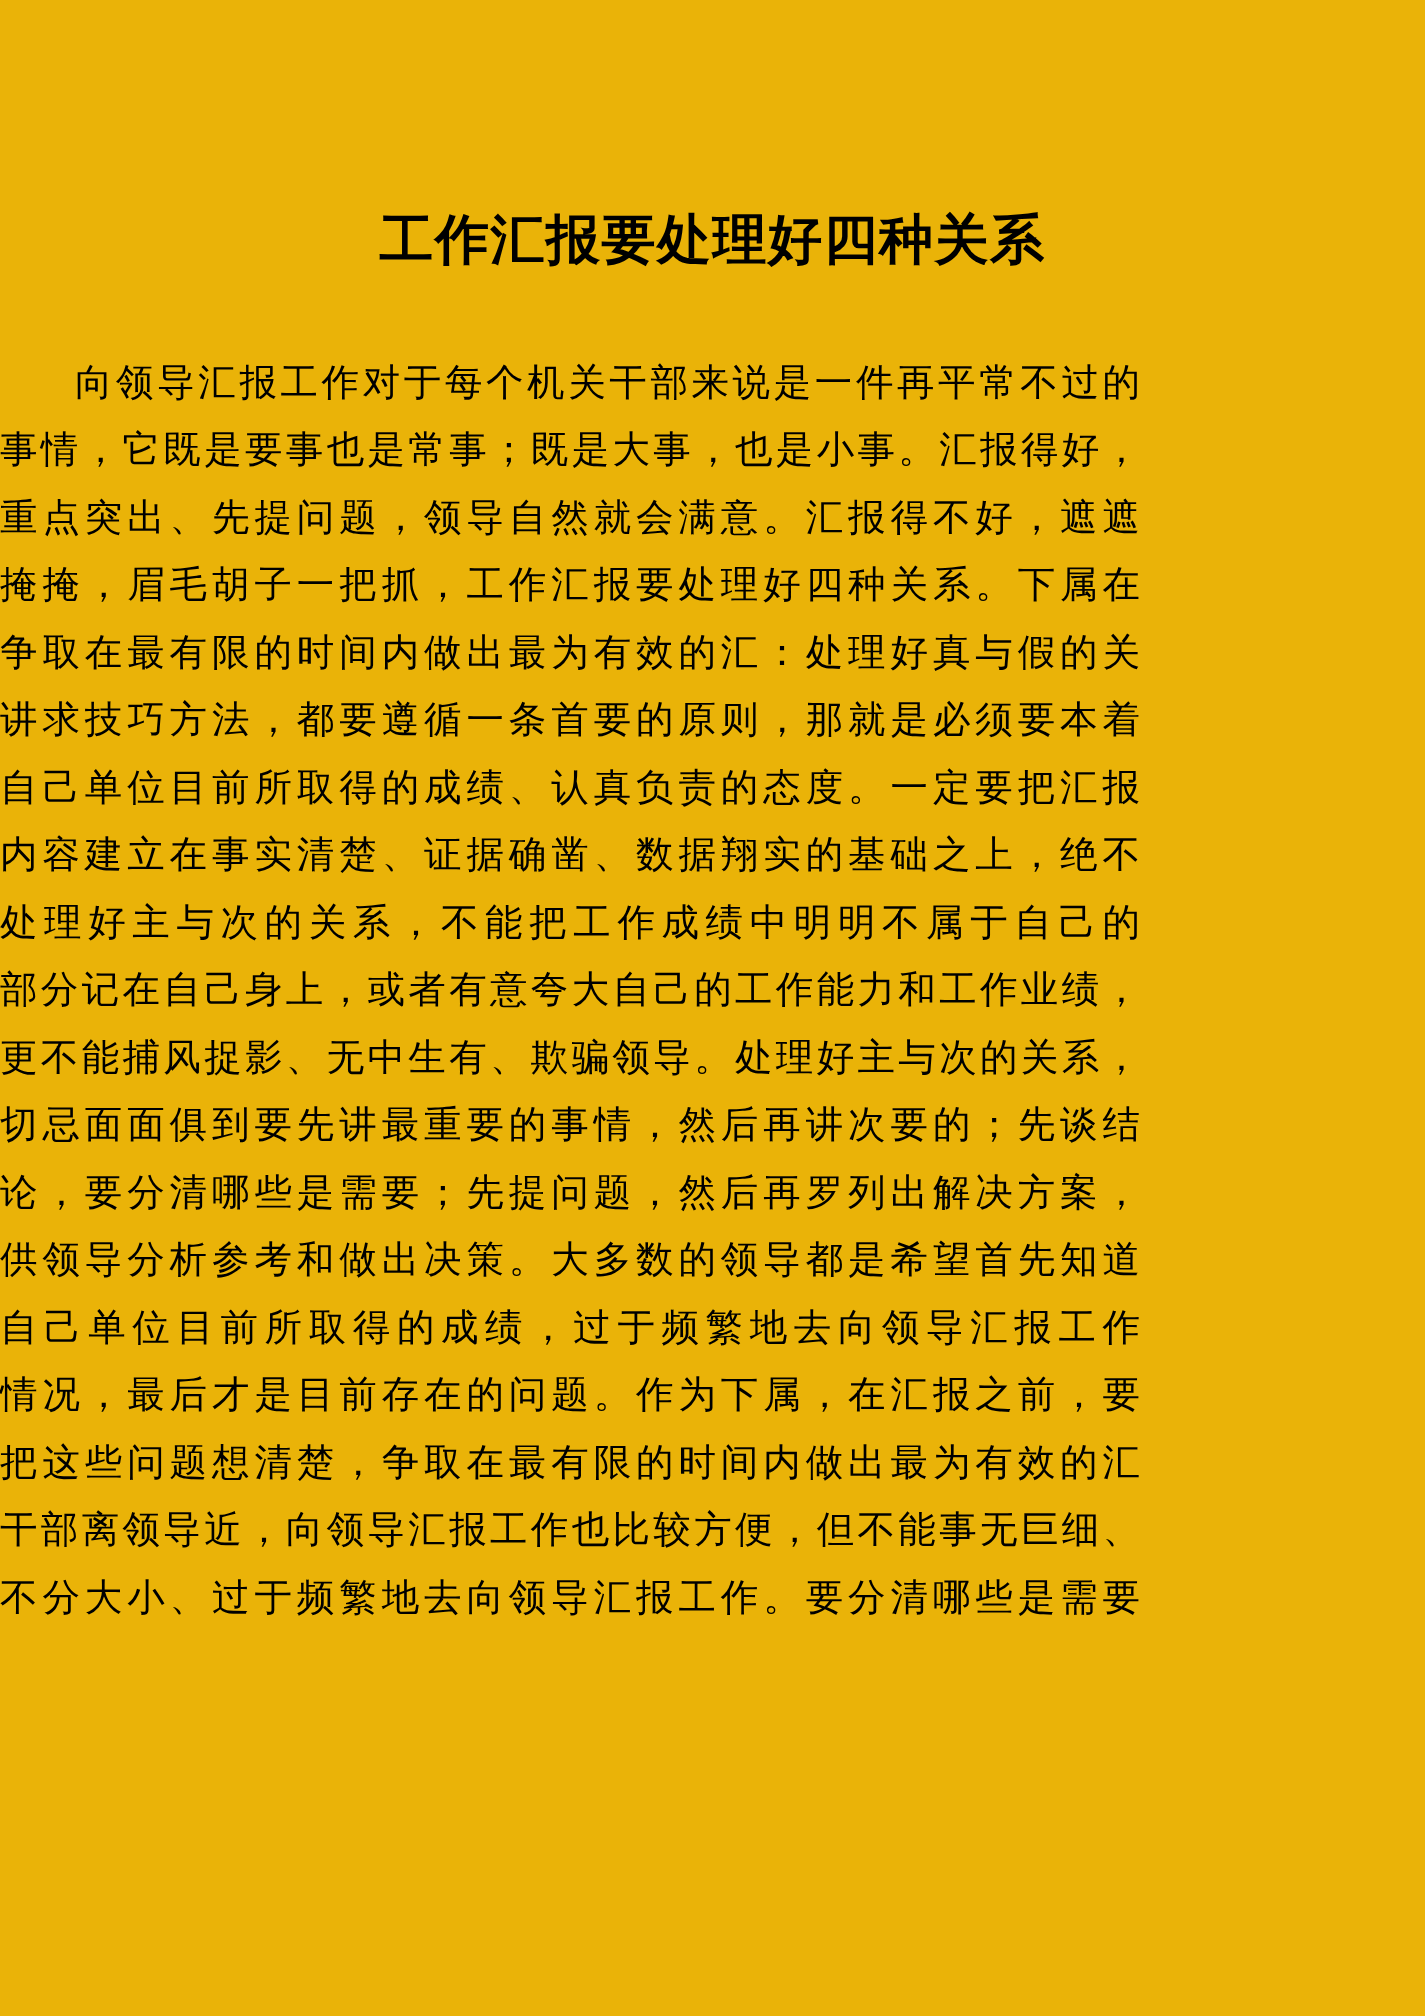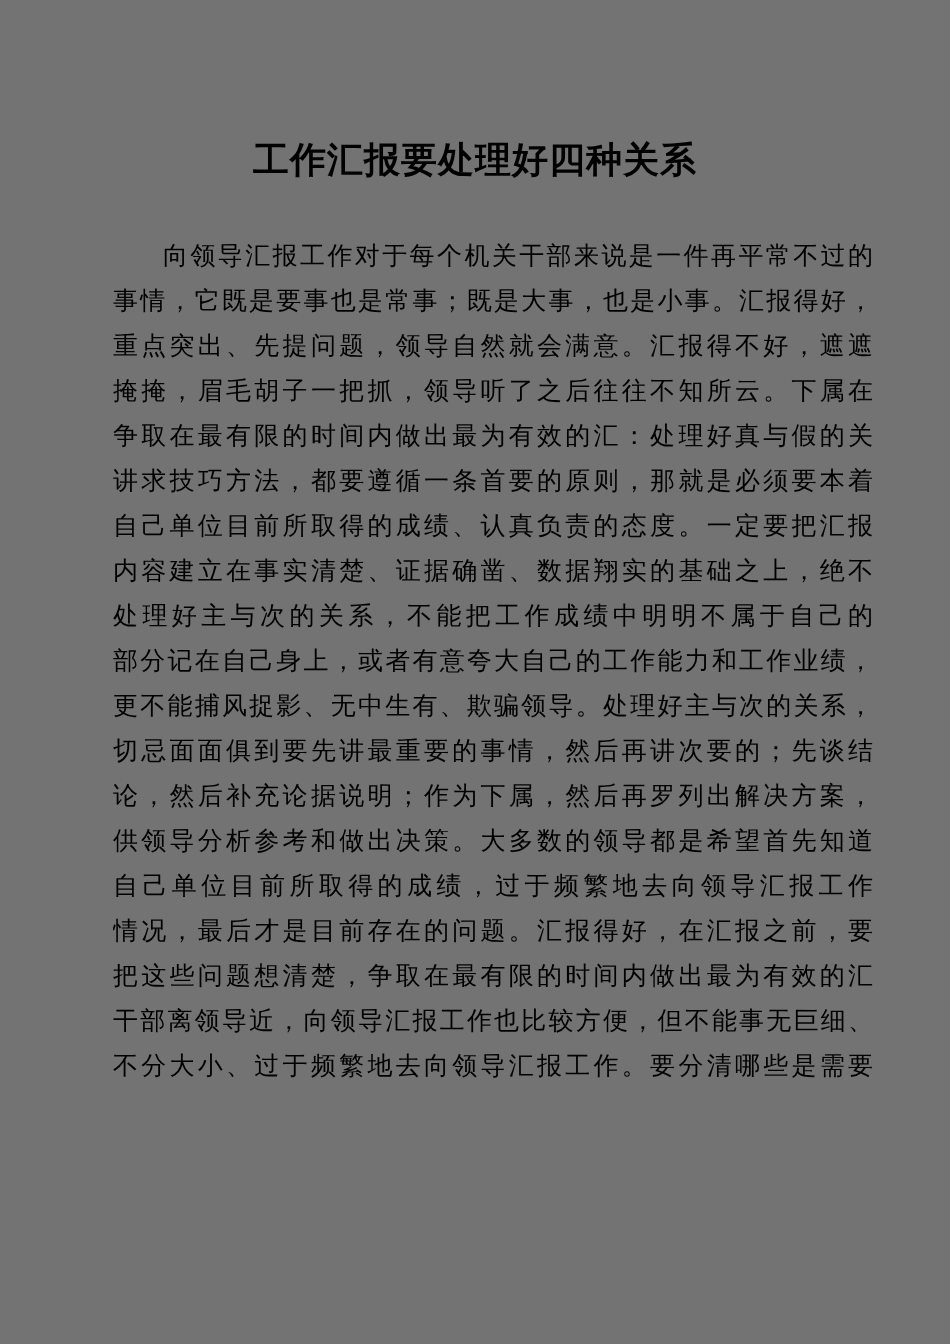--- a/index.html
+++ b/index.html
@@ -11,37 +11,36 @@
     height: 1344px;
     background: #ffffff;
     overflow: hidden;
     font-family: "Liberation Serif", "DejaVu Serif", serif;
     color: #000000;
   }
   .page {
     position: relative;
     width: 950px;
     height: 1344px;
-    background: #737373;
+    background: #eab308;
     box-sizing: border-box;
   }
   .doc-title {
     margin: 0;
     padding-top: 136px;
     height: 48px;
     line-height: 48px;
     text-align: center;
     font-size: 36px;
     font-weight: bold;
     letter-spacing: 1px;
     font-family: "Liberation Serif", "DejaVu Serif", serif;
   }
   .doc-body {
     margin-top: 49px;
-    margin-left: 113px;
     width: 760px;
     font-size: 25px;
     font-family: "Liberation Serif", "DejaVu Serif", serif;
   }
   .line {
     height: 45px;
     line-height: 45px;
     text-align: justify;
     text-align-last: justify;
     text-justify: inter-character;
@@ -53,30 +52,30 @@
 </style>
 </head>
 <body style="background: rgb(255, 255, 255); color: rgb(0, 0, 0);">
 
 <div class="page">
   <h1 class="doc-title">工作汇报要处理好四种关系</h1>
   <div class="doc-body">
       <div class="line first-line">向领导汇报工作对于每个机关干部来说是一件再平常不过的</div>
       <div class="line">事情，它既是要事也是常事；既是大事，也是小事。汇报得好，</div>
       <div class="line">重点突出、先提问题，领导自然就会满意。汇报得不好，遮遮</div>
-      <div class="line">掩掩，眉毛胡子一把抓，领导听了之后往往不知所云。下属在</div>
+      <div class="line">掩掩，眉毛胡子一把抓，工作汇报要处理好四种关系。下属在</div>
       <div class="line">争取在最有限的时间内做出最为有效的汇：处理好真与假的关</div>
       <div class="line">讲求技巧方法，都要遵循一条首要的原则，那就是必须要本着</div>
       <div class="line">自己单位目前所取得的成绩、认真负责的态度。一定要把汇报</div>
       <div class="line">内容建立在事实清楚、证据确凿、数据翔实的基础之上，绝不</div>
       <div class="line">处理好主与次的关系，不能把工作成绩中明明不属于自己的</div>
       <div class="line">部分记在自己身上，或者有意夸大自己的工作能力和工作业绩，</div>
       <div class="line">更不能捕风捉影、无中生有、欺骗领导。处理好主与次的关系，</div>
       <div class="line">切忌面面俱到要先讲最重要的事情，然后再讲次要的；先谈结</div>
-      <div class="line">论，然后补充论据说明；作为下属，然后再罗列出解决方案，</div>
+      <div class="line">论，要分清哪些是需要；先提问题，然后再罗列出解决方案，</div>
       <div class="line">供领导分析参考和做出决策。大多数的领导都是希望首先知道</div>
       <div class="line">自己单位目前所取得的成绩，过于频繁地去向领导汇报工作</div>
-      <div class="line">情况，最后才是目前存在的问题。汇报得好，在汇报之前，要</div>
+      <div class="line">情况，最后才是目前存在的问题。作为下属，在汇报之前，要</div>
       <div class="line">把这些问题想清楚，争取在最有限的时间内做出最为有效的汇</div>
       <div class="line">干部离领导近，向领导汇报工作也比较方便，但不能事无巨细、</div>
       <div class="line">不分大小、过于频繁地去向领导汇报工作。要分清哪些是需要</div>
     </div>
 </div>
 
 </body></html>

